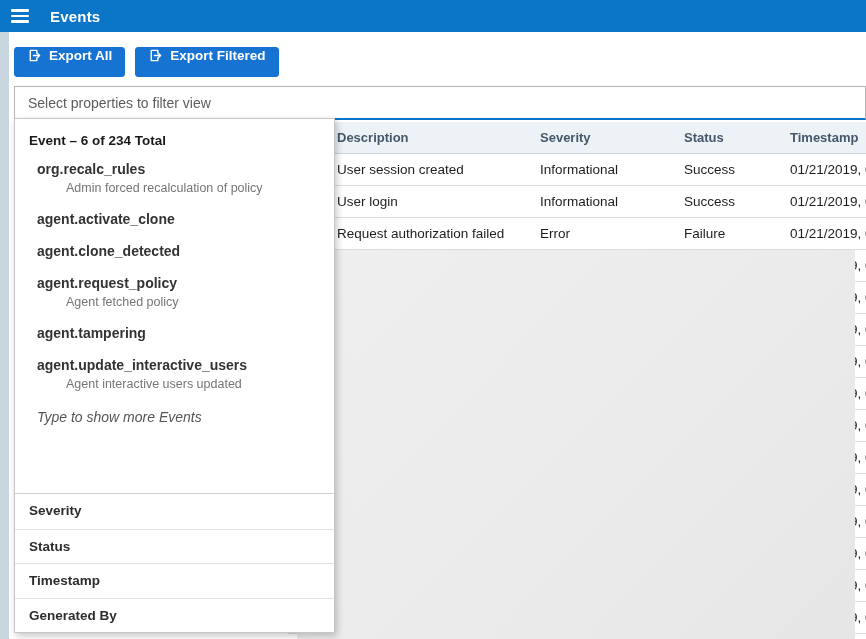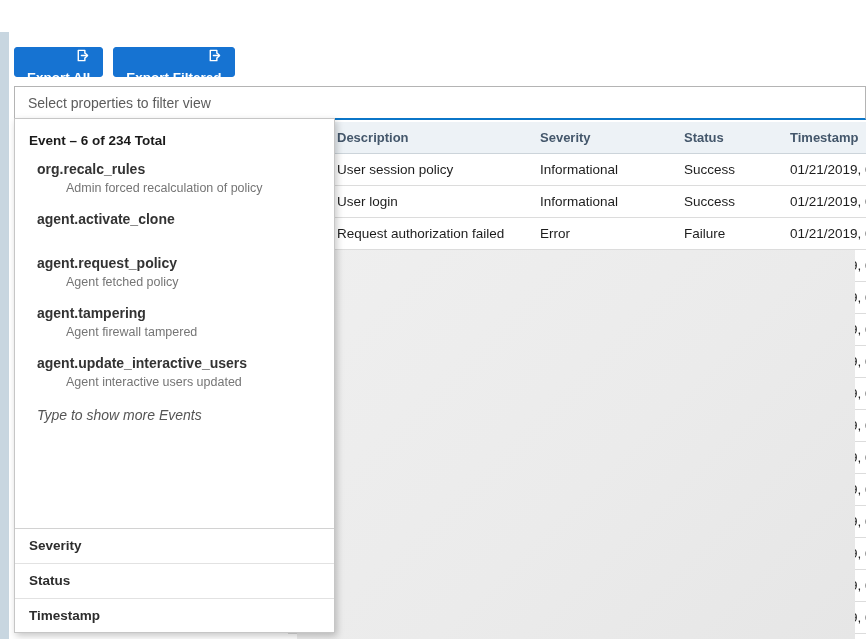--- a/index.html
+++ b/index.html
@@ -16,22 +16,22 @@
   .topbar-title { color:#fff; font-size:15px; font-weight:bold; margin-left:21px; letter-spacing:.2px; }
 
   
   .left-strip { position:absolute; left:0; top:32px; width:9px; height:607px;
                 background:var(--sidebar-strip); z-index:5; }
 
   
   .btn-row { position:absolute; left:14px; top:47px; display:flex; gap:10px; z-index:6; }
   .btn { height:30px; background:var(--button-bg); border:1px solid var(--button-bg);
          border-radius:3px; color:#fff; font-size:13.5px; font-weight:bold;
-         display:flex; align-items:flex-end; gap:7px; padding:0 12px; cursor:pointer;
-         font-family:"Liberation Sans", sans-serif;flex-direction:column; }
+         display:flex; align-items:flex-start; gap:7px; padding:0 12px; cursor:pointer;
+         font-family:"Liberation Sans", sans-serif; }
   .btn svg { display:block; }
 
   
   .filter-input { position:absolute; left:14px; top:86px; width:852px; height:34px;
                   border:1px solid #b4b4b4; border-bottom:2px solid var(--focus-underline);
                   background:#fff; font-size:14px; color:#333; padding:0 13px; outline:none;
                   font-family:"Liberation Sans", sans-serif; z-index:6; }
   .filter-input::placeholder { color:#5c5c5c; opacity:1; }
 
   
@@ -64,20 +64,28 @@
   .dd-cats { position:absolute; left:0; right:0; bottom:0; border-top:1px solid #d2d2d2; background:#fff; }
   .dd-cat { height:34.5px; line-height:34.5px; padding-left:14px; font-size:13.5px;
             font-weight:bold; color:#2d2d2d; cursor:pointer; }
   .dd-cat + .dd-cat { border-top:1px solid #e2e2e2; }
 </style>
 </head>
 <body>
 
 <div class="app">
 
+  <div class="topbar">
+    <div class="hamburger">
+      <span></span>
+        <span></span>
+        <span></span>
+    </div>
+    <div class="topbar-title">Events</div>
+  </div>
 
   <div class="left-strip"></div>
 
   <div class="btn-row">
     <button class="btn">
       <span>
         <svg width="15" height="15" viewBox="0 0 16 16" fill="none" stroke="#fff" stroke-width="1.5" stroke-linecap="round" stroke-linejoin="round">
           <path d="M10.5 5.5 V2.5 H3.5 V13.5 H10.5 V10.5"></path>
           <path d="M6.8 8 H13.2"></path>
           <path d="M11.2 5.9 L13.4 8 L11.2 10.1"></path>
@@ -100,21 +108,21 @@
   <input class="filter-input" type="text" placeholder="Select properties to filter view" style="">
 
   <div class="table">
     <div class="thead">
       <div class="cell c-desc">Description</div>
       <div class="cell c-sev">Severity</div>
       <div class="cell c-stat">Status</div>
       <div class="cell c-time">Timestamp</div>
     </div>
     <div class="trow">
-      <div class="cell c-desc">User session policy</div>
+      <div class="cell c-desc">User session created</div>
       <div class="cell c-sev">Informational</div>
       <div class="cell c-stat">Success</div>
       <div class="cell c-time">01/21/2019, 00</div>
     </div>
     <div class="trow">
       <div class="cell c-desc">User login</div>
       <div class="cell c-sev">Informational</div>
       <div class="cell c-stat">Success</div>
       <div class="cell c-time">01/21/2019, 00</div>
     </div>
@@ -210,36 +218,37 @@
     <div class="dd-title">Event – 6 of 234 Total</div>
 
     <div class="dd-item">
       <div class="dd-item-name">org.recalc_rules</div>
       <div class="dd-item-desc">Admin forced recalculation of policy</div>
     </div>
     <div class="dd-item">
       <div class="dd-item-name">agent.activate_clone</div>
     </div>
     <div class="dd-item">
+      <div class="dd-item-name">agent.clone_detected</div>
     </div>
     <div class="dd-item">
       <div class="dd-item-name">agent.request_policy</div>
       <div class="dd-item-desc">Agent fetched policy</div>
     </div>
     <div class="dd-item">
       <div class="dd-item-name">agent.tampering</div>
-      <div class="dd-item-desc">Agent firewall tampered</div>
     </div>
     <div class="dd-item">
       <div class="dd-item-name">agent.update_interactive_users</div>
       <div class="dd-item-desc">Agent interactive users updated</div>
     </div>
 
     <div class="dd-hint">Type to show more Events</div>
 
     <div class="dd-cats">
       <div class="dd-cat">Severity</div>
       <div class="dd-cat">Status</div>
       <div class="dd-cat">Timestamp</div>
+      <div class="dd-cat">Generated By</div>
     </div>
   </div>
 
 </div>
 
 </body></html>

